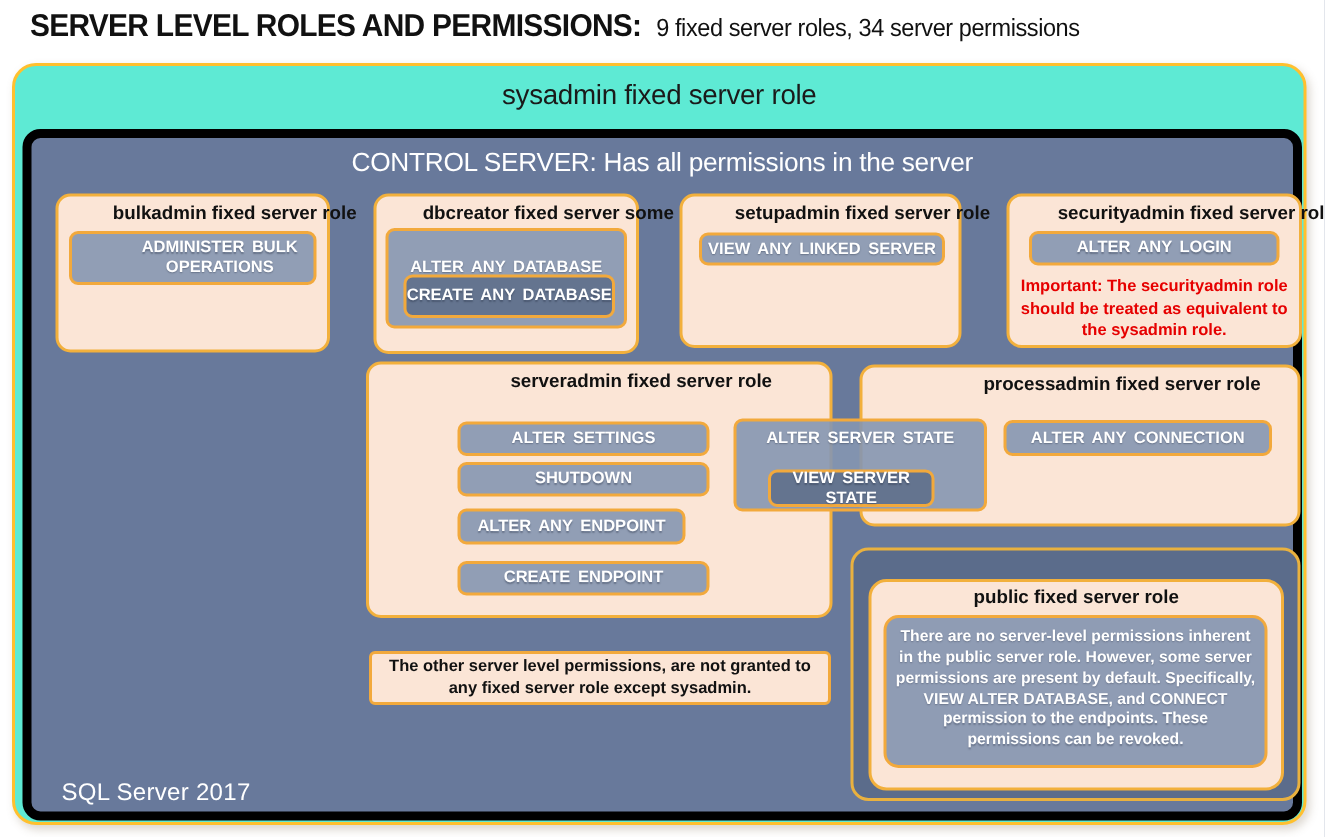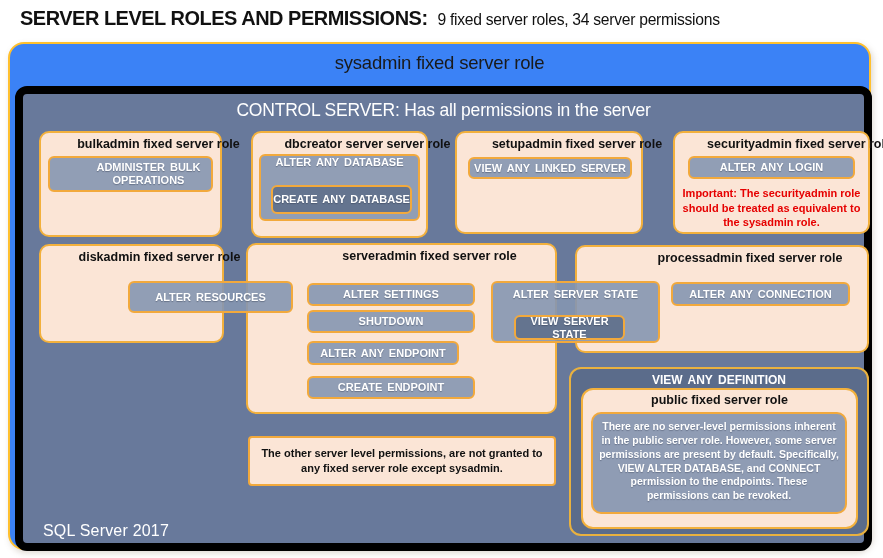--- a/index.html
+++ b/index.html
@@ -5,28 +5,28 @@
   html,body{margin:0;padding:0;background:#fff;}
   body{font-family:"Liberation Sans",sans-serif;}
   .stage{position:relative;width:883px;height:558px;background:#fff;overflow:hidden;}
 
   
   .pagehead{position:absolute;left:20px;top:6px;white-space:nowrap;transform:scaleX(.95);transform-origin:left center;}
   .pagehead .t-bold{font-size:21px;font-weight:bold;color:#111;letter-spacing:-.5px;}
   .pagehead .t-rest{font-size:16.5px;color:#111;letter-spacing:-.3px;margin-left:6px;}
 
   
-  .sysadmin{position:absolute;left:8px;top:42px;width:859px;height:504px;background:#3b82f6;
+  .sysadmin{position:absolute;left:8px;top:42px;width:859px;height:504px;background:#5eead4;
     border:2px solid #FFC02E;border-radius:16px;box-shadow:2px 3px 6px rgba(120,100,70,.25);}
   .sysadmin-title{position:absolute;left:0;top:8px;width:100%;text-align:center;
     font-size:18.5px;color:#1a1a1a;letter-spacing:-.2px;}
 
   
   .control{position:absolute;left:5px;top:42px;width:841px;height:449px;background:#68799B;
-    border:8px solid #000000;border-radius:12px;}
+    border:6px solid #000000;border-radius:12px;}
   .control-title{position:absolute;left:0;top:6px;width:100%;text-align:center;
     font-size:17.5px;color:#fff;letter-spacing:-.2px;}
 
   
   .role{position:absolute;background:#FBE5D6;border:2px solid #F2B03C;border-radius:10px;}
   .role-title{position:absolute;left:0;top:4px;width:100%;text-align:center;
     font-size:12.5px;font-weight:bold;color:#111;padding-left:28px;}
 
   
   .perm{position:absolute;background:rgba(133,150,177,.9);border:2px solid #F2A93C;border-radius:6px;
@@ -71,64 +71,59 @@
 
     <div class="control">
       <div class="control-title">CONTROL SERVER: Has all permissions in the server</div>
 
       <div class="role" style="left:16px;top:37px;width:179px;height:102px;">
         <div class="role-title">bulkadmin fixed server role</div>
         <div class="perm" style="left:7px;top:23px;width:165px;height:36px;padding-left:36px;">ADMINISTER BULK OPERATIONS</div>
       </div>
 
       <div class="role" style="left:228px;top:37px;width:173px;height:103px;">
-        <div class="role-title">dbcreator server server role</div>
-        <div class="perm" style="left:6px;top:21px;width:161px;height:67px;align-items:flex-start;padding-top:0;">
+        <div class="role-title">dbcreator fixed server some</div>
+        <div class="perm" style="left:6px;top:21px;width:161px;height:67px;align-items:flex-start;padding-top:18px;">
           <span>ALTER ANY DATABASE</span>
           <div class="perm dark" style="left:10px;top:29px;width:141px;height:29px;">CREATE ANY DATABASE</div>
         </div>
       </div>
 
       <div class="role" style="left:432px;top:37px;width:184px;height:99px;">
         <div class="role-title">setupadmin fixed server role</div>
         <div class="perm" style="left:11px;top:24px;width:164px;height:22px;">VIEW ANY LINKED SERVER</div>
       </div>
 
       <div class="role" style="left:650px;top:37px;width:193px;height:99px;">
         <div class="role-title">securityadmin fixed server role</div>
         <div class="perm" style="left:13px;top:23px;width:167px;height:23px;">ALTER ANY LOGIN</div>
         <div class="warning" style="top:53px;">Important: The securityadmin role should be treated as equivalent to the sysadmin role.</div>
       </div>
 
-      <div class="role" style="left:16px;top:150px;width:181px;height:95px;">
-        <div class="role-title">diskadmin fixed server role</div>
-        <div class="perm overlap" style="left:87px;top:35px;width:165px;height:32px;">ALTER RESOURCES</div>
-      </div>
 
       <div class="role" style="left:223px;top:149px;width:307px;height:167px;">
         <div class="role-title">serveradmin fixed server role</div>
         <div class="perm" style="left:59px;top:38px;width:168px;height:23px;">ALTER SETTINGS</div>
         <div class="perm" style="left:59px;top:65px;width:168px;height:23px;">SHUTDOWN</div>
         <div class="perm" style="left:59px;top:96px;width:152px;height:24px;">ALTER ANY ENDPOINT</div>
         <div class="perm" style="left:59px;top:131px;width:168px;height:23px;">CREATE ENDPOINT</div>
         <div class="perm overlap" style="left:243px;top:36px;width:169px;height:62px;align-items:flex-start;padding-top:5px;">
           <span>ALTER SERVER STATE</span>
           <div class="perm dark" style="left:21px;top:32px;width:111px;height:25px;">VIEW SERVER STATE</div>
         </div>
       </div>
 
       <div class="role" style="left:552px;top:151px;width:290px;height:104px;">
         <div class="role-title">processadmin fixed server role</div>
         <div class="perm" style="left:94px;top:35px;width:179px;height:24px;">ALTER ANY CONNECTION</div>
       </div>
 
-      <div class="note" style="left:225px;top:342px;width:308px;height:50px;">The other server level permissions, are not granted to any fixed server role except sysadmin.</div>
+      <div class="note" style="left:225px;top:342px;width:308px;height:36px;">The other server level permissions, are not granted to any fixed server role except sysadmin.</div>
 
       <div class="vad" style="left:546px;top:273px;width:296px;height:165px;">
-        <div class="vad-title">VIEW ANY DEFINITION</div>
         <div class="public" style="left:10px;top:19px;width:273px;height:137px;">
           <div class="public-title">public fixed server role</div>
           <div class="desc" style="left:8px;top:22px;width:256px;height:102px;">There are no server-level permissions inherent in the public server role. However, some server permissions are present by default. Specifically, VIEW ALTER DATABASE, and CONNECT permission to the endpoints. These permissions can be revoked.</div>
         </div>
       </div>
 
       <div class="sql-label">SQL Server 2017</div>
     </div>
   </div>
 </div>

